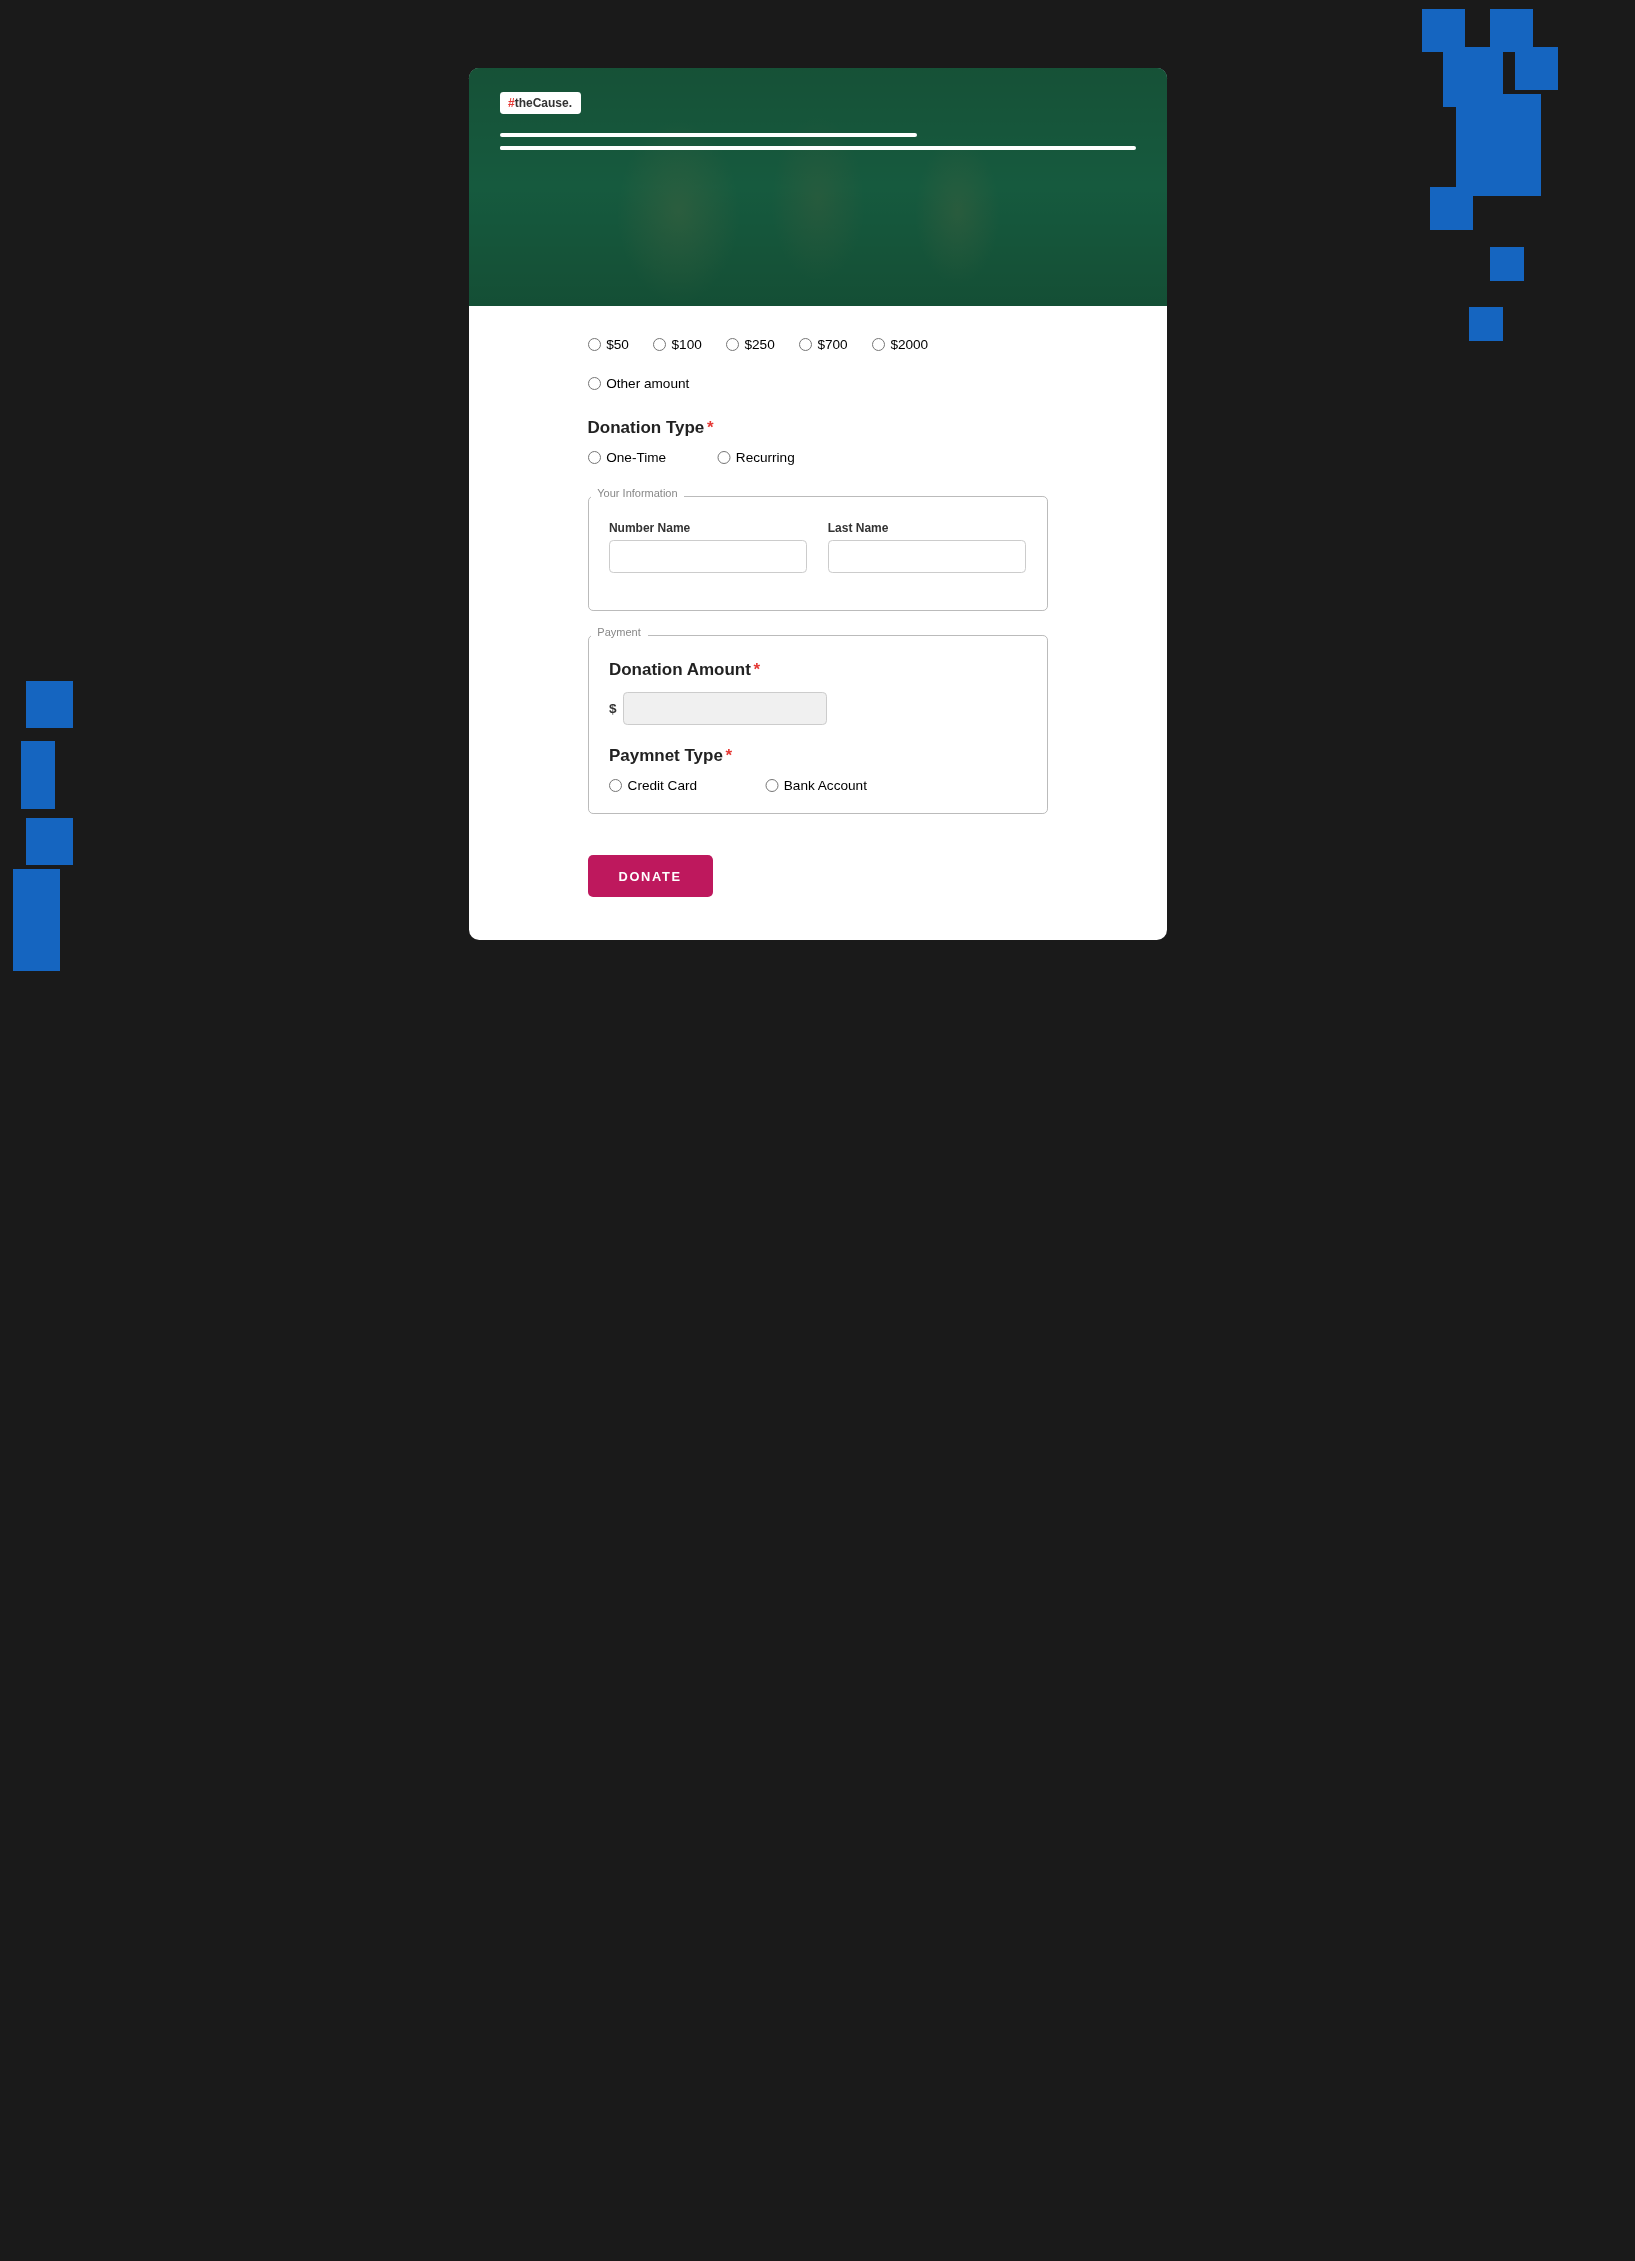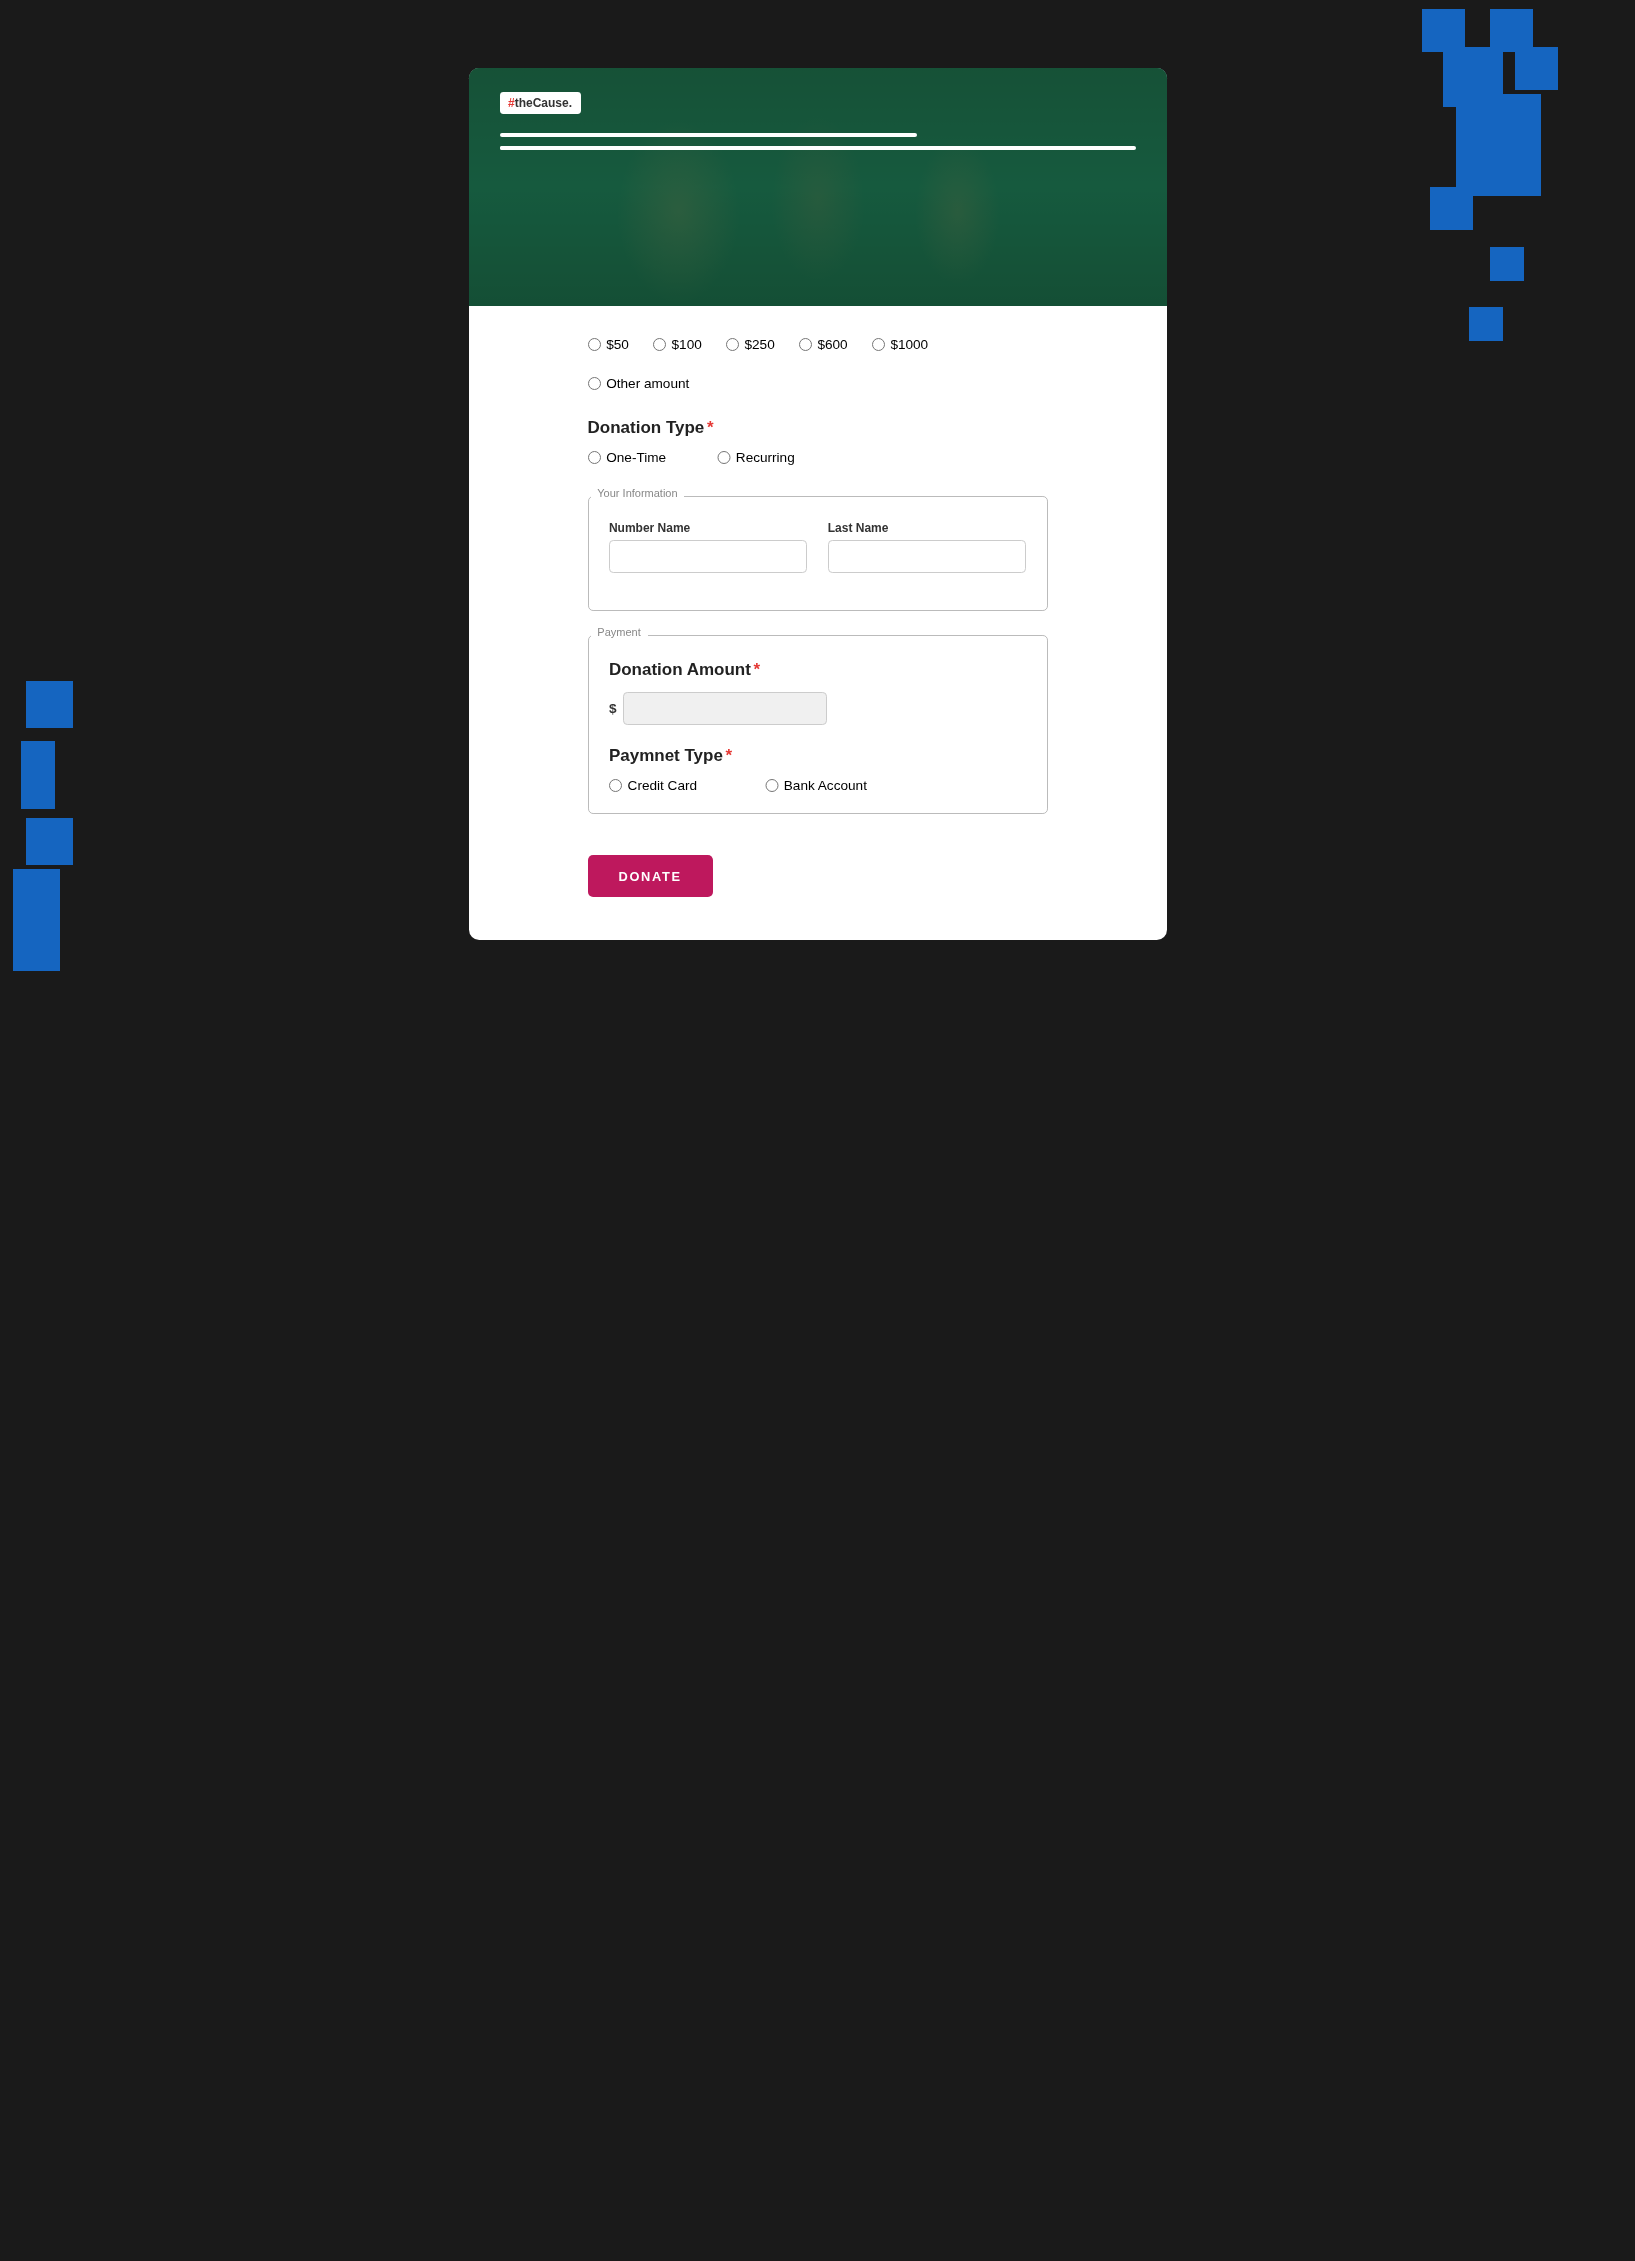--- a/index.html
+++ b/index.html
@@ -318,25 +318,25 @@
       <label class="radio-option">
         <input type="radio" name="amount" value="100" style="">
         <span>$100</span>
       </label>
       <label class="radio-option">
         <input type="radio" name="amount" value="250" style="">
         <span>$250</span>
       </label>
       <label class="radio-option">
         <input type="radio" name="amount" value="500" style="">
-        <span>$600</span>
+        <span>$700</span>
       </label>
       <label class="radio-option">
         <input type="radio" name="amount" value="1000" style="">
-        <span>$1000</span>
+        <span>$2000</span>
       </label>
       <label class="radio-option">
         <input type="radio" name="amount" value="other" style="">
         <span>Other amount</span>
       </label>
     </div>
 
     
     <div>
       <div class="section-label">

